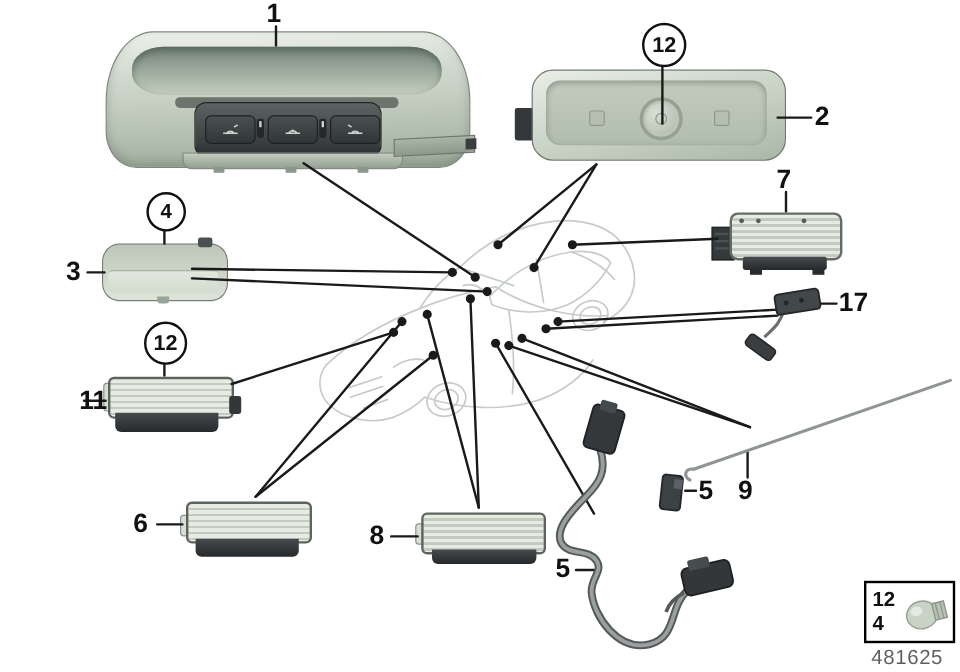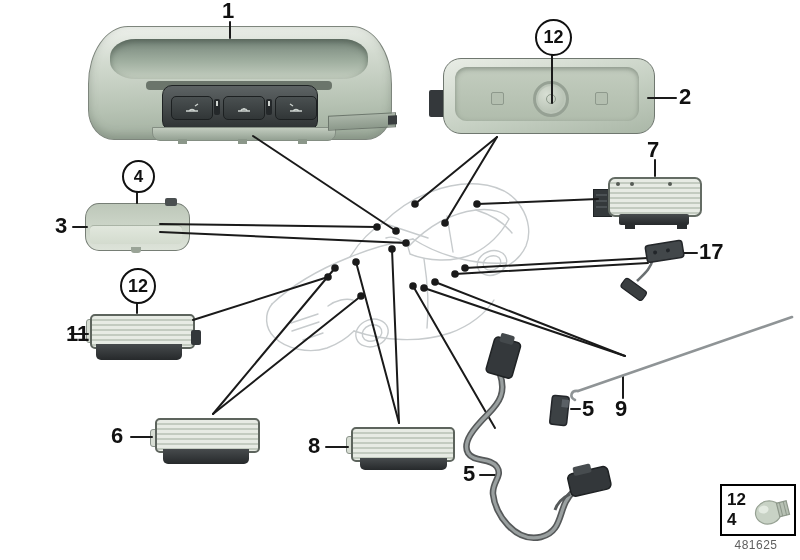--- a/index.html
+++ b/index.html
@@ -70,21 +70,21 @@
   
   .lamp-house{position:absolute;border-radius:5px;border:2px solid #5d645d;overflow:hidden;}
   .lamp-base{position:absolute;border-radius:0 0 5px 5px;}
   .lamp-tab{position:absolute;background:#d8ded4;border:1.5px solid #8b948b;border-radius:3px;}
   
   .legend{position:absolute;left:720px;top:484px;width:72px;height:48px;border:2px solid #000;
     background:#fff;z-index:6;display:flex;}
   .legend-nums{width:26px;padding-left:5px;display:flex;flex-direction:column;justify-content:center;}
   .legend-nums span{font-weight:bold;font-size:17px;color:#111;line-height:1.15;}
   .partnum{position:absolute;left:718px;top:538px;width:76px;text-align:center;
-    font-size:12px;color:#5f5f5f;z-index:6;letter-spacing:.5px;}
+    font-size:17px;color:#5f5f5f;z-index:6;letter-spacing:.5px;}
 </style>
 </head>
 <body>
 
 <div class="stage">
 
   <svg class="abs" width="800" height="560" viewBox="0 0 800 560" style="left:0;top:0;z-index:5;pointer-events:none;">
 
     <g fill="none" stroke="#c7cbcd" stroke-width="1.4" stroke-linecap="round">
       <path d="M272,304 C264,314 265,328 274,337 C286,349 309,354 327,348 C338,344 347,338 354,331"></path>

